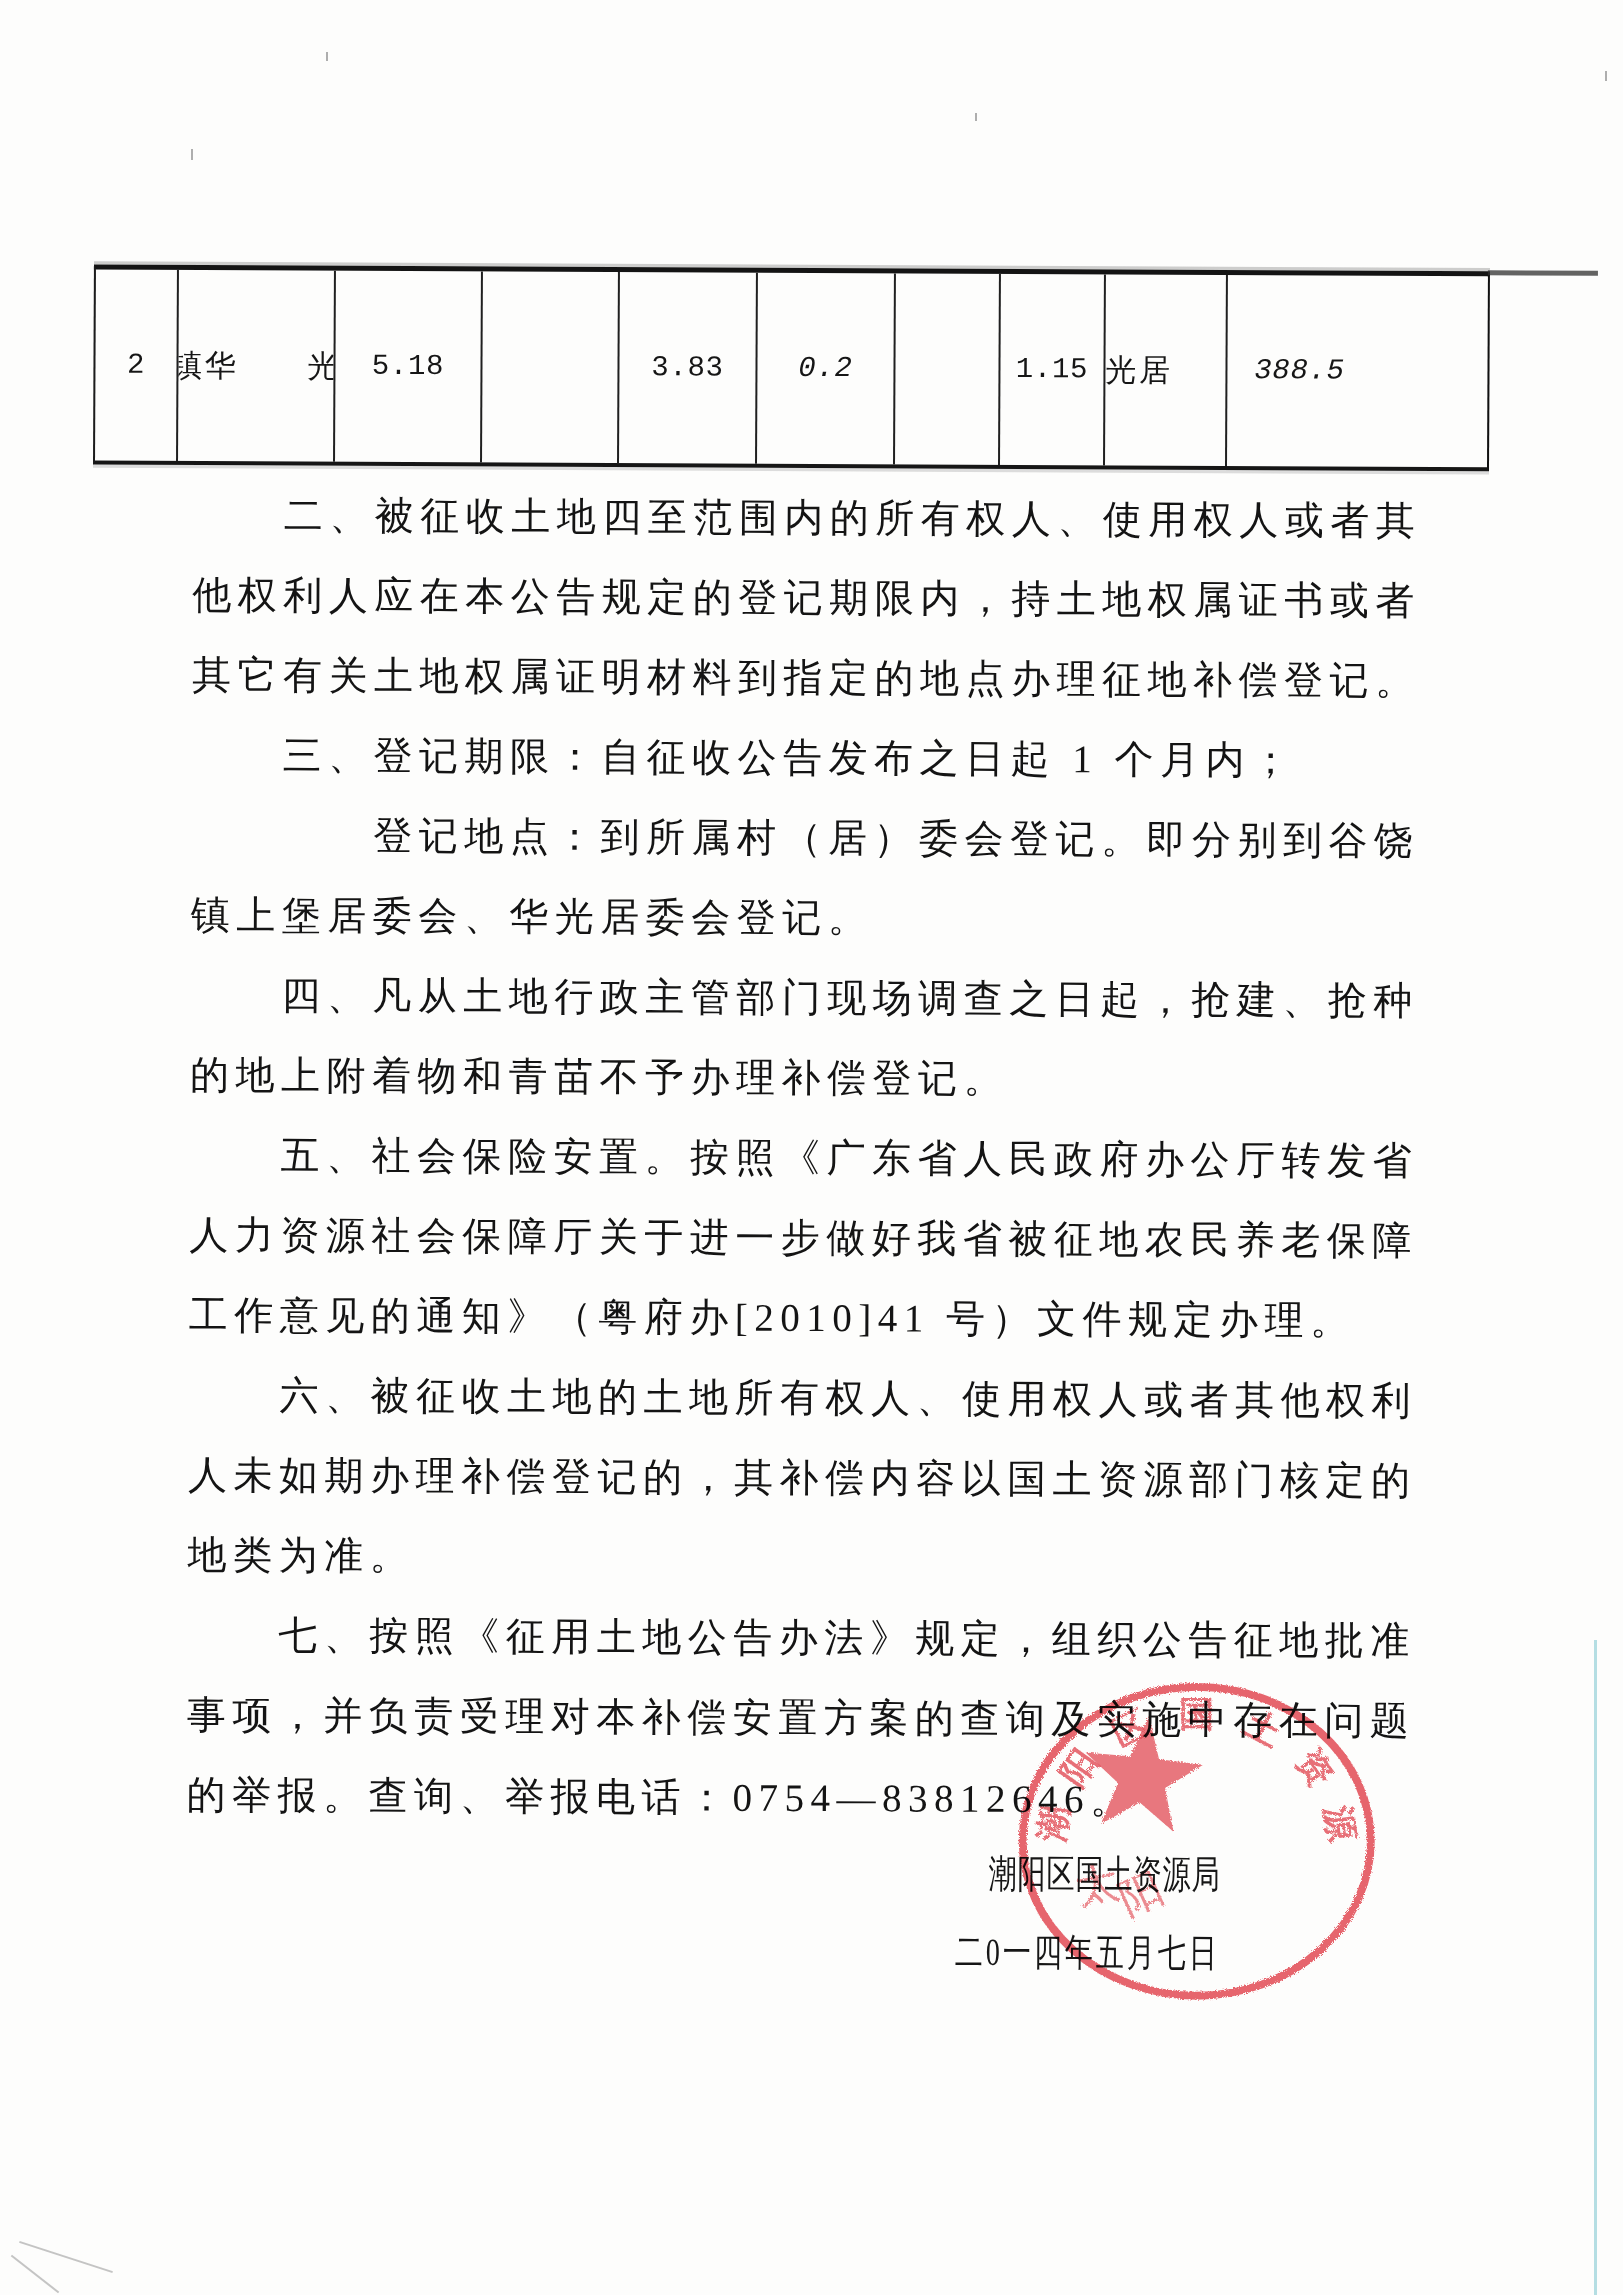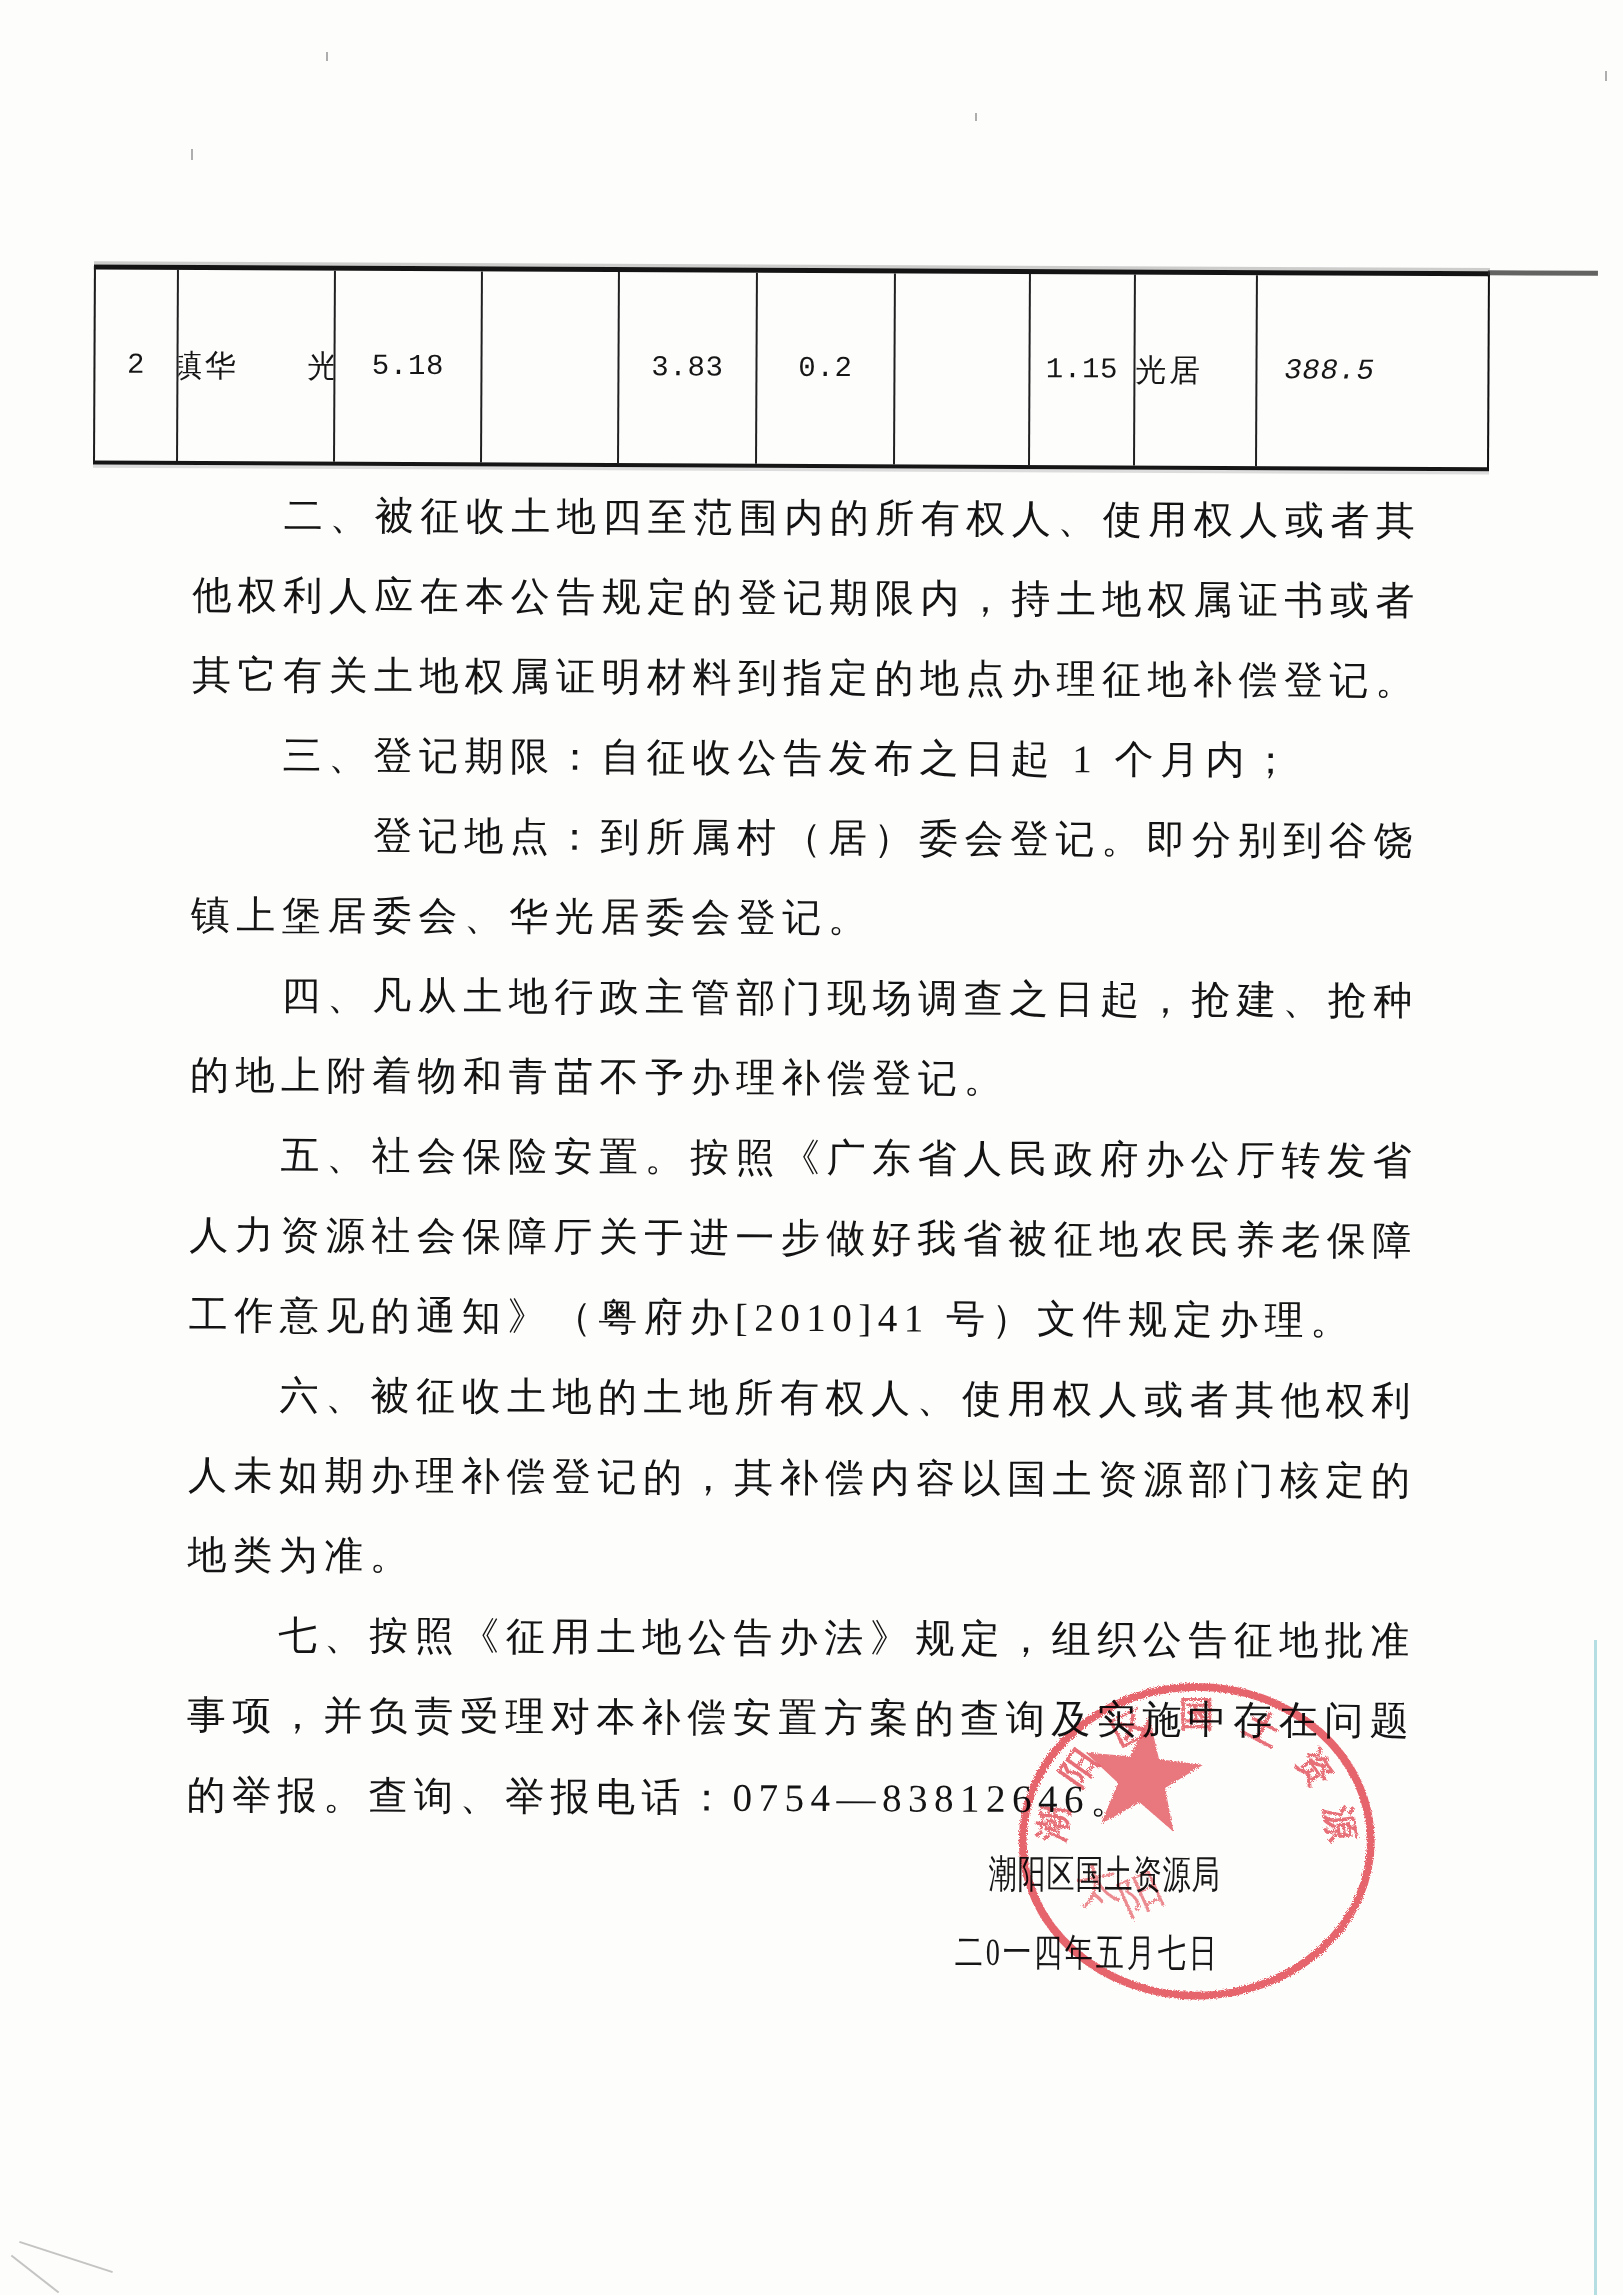--- a/index.html
+++ b/index.html
@@ -82,25 +82,25 @@
           <div class="cline">谷饶镇华</div>
           <div class="cline">光居委</div>
         </div>
         <div class="cell" style="width: 147px; flex: 0 0 147px;">
           <div class="cline num">5.18</div>
         </div>
         <div class="cell" style="width: 137px; flex: 0 0 137px;"></div>
         <div class="cell" style="width: 138px; flex: 0 0 138px; text-align: right;">
           <div class="cline num">3.83</div>
         </div>
-        <div class="cell" style="width: 138px; flex: 0 0 138px;">
+        <div class="cell" style="width: 138px; flex: 0 0 138px; font-style: italic;">
           <div class="cline num">0.2</div>
         </div>
         <div class="cell" style="width: 105px; flex: 0 0 105px;"></div>
-        <div class="cell" style="width: 105px; flex: 0 0 105px; margin-left: 30px;">
+        <div class="cell" style="width: 105px; flex: 0 0 105px;">
           <div class="cline num">1.15</div>
         </div>
         <div class="cell" style="width: 122px; flex: 0 0 122px; padding-left: 16px;">
           <div class="cline">华光居</div>
           <div class="cline">委</div>
         </div>
         <div class="cell" style="width: 146px; flex: 0 0 146px; font-style: italic;">
           <div class="cline num">388.5</div>
         </div>
       </div>

